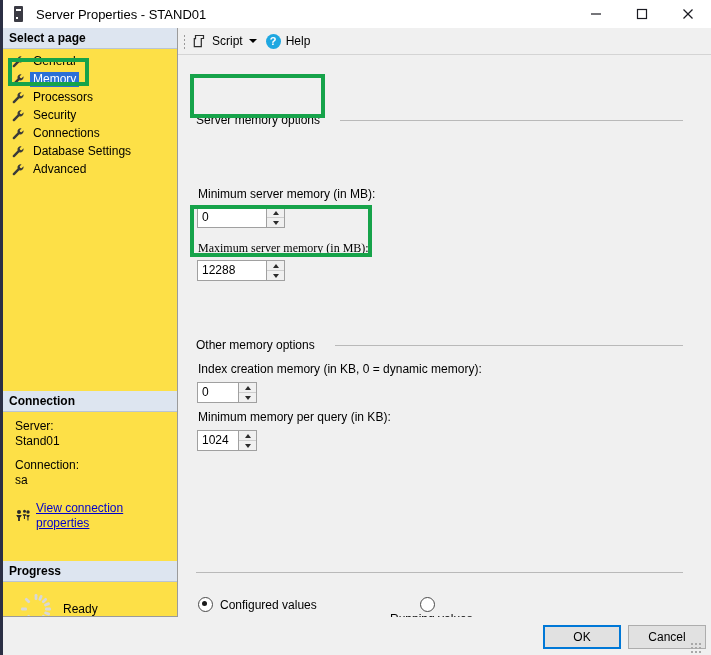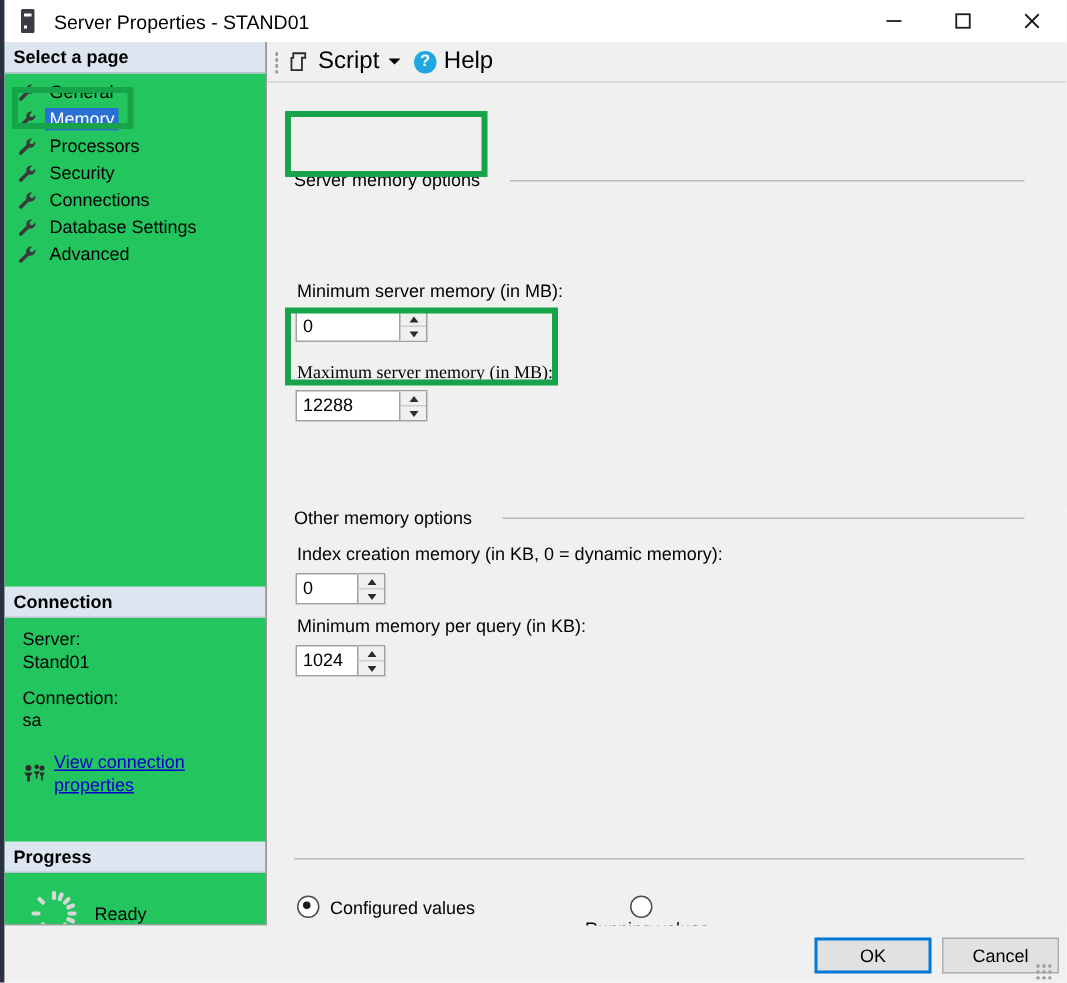--- a/index.html
+++ b/index.html
@@ -80,21 +80,21 @@
     justify-content: center;
   }
   .win-btn svg { display: block; }
 
   
   .sidebar {
     position: absolute;
     left: 0; top: 28px;
     width: 175px;
     height: 589px;
-    background: #22c55e;
+    background: #fde047;
     border-right: 1px solid #9b9b9b;
     border-bottom: 1px solid #9b9b9b;
     box-sizing: border-box;
     overflow: hidden;
   }
   .section-head {
     background: #dde5f0;
     font-weight: bold;
     font-size: 12px;
     padding: 3px 0 3px 6px;
@@ -178,21 +178,21 @@
     border-bottom: 1px solid #d4d4d4;
     box-sizing: border-box;
   }
   .grip {
     width: 3px; height: 15px;
     margin-left: 5px; margin-right: 6px;
     background-image: radial-gradient(#9a9a9a 45%, transparent 46%);
     background-size: 3px 4px;
   }
   .script-icon { width: 15px; height: 15px; margin-right: 5px; }
-  .tb-label { font-size: 16px; margin-right: 6px; }
+  .tb-label { font-size: 12px; margin-right: 6px; }
   .tb-caret {
     width: 0; height: 0;
     border-left: 4px solid transparent;
     border-right: 4px solid transparent;
     border-top: 4px solid #000000;
     margin-right: 9px;
   }
   .help-icon {
     width: 15px; height: 15px;
     border-radius: 50%;

